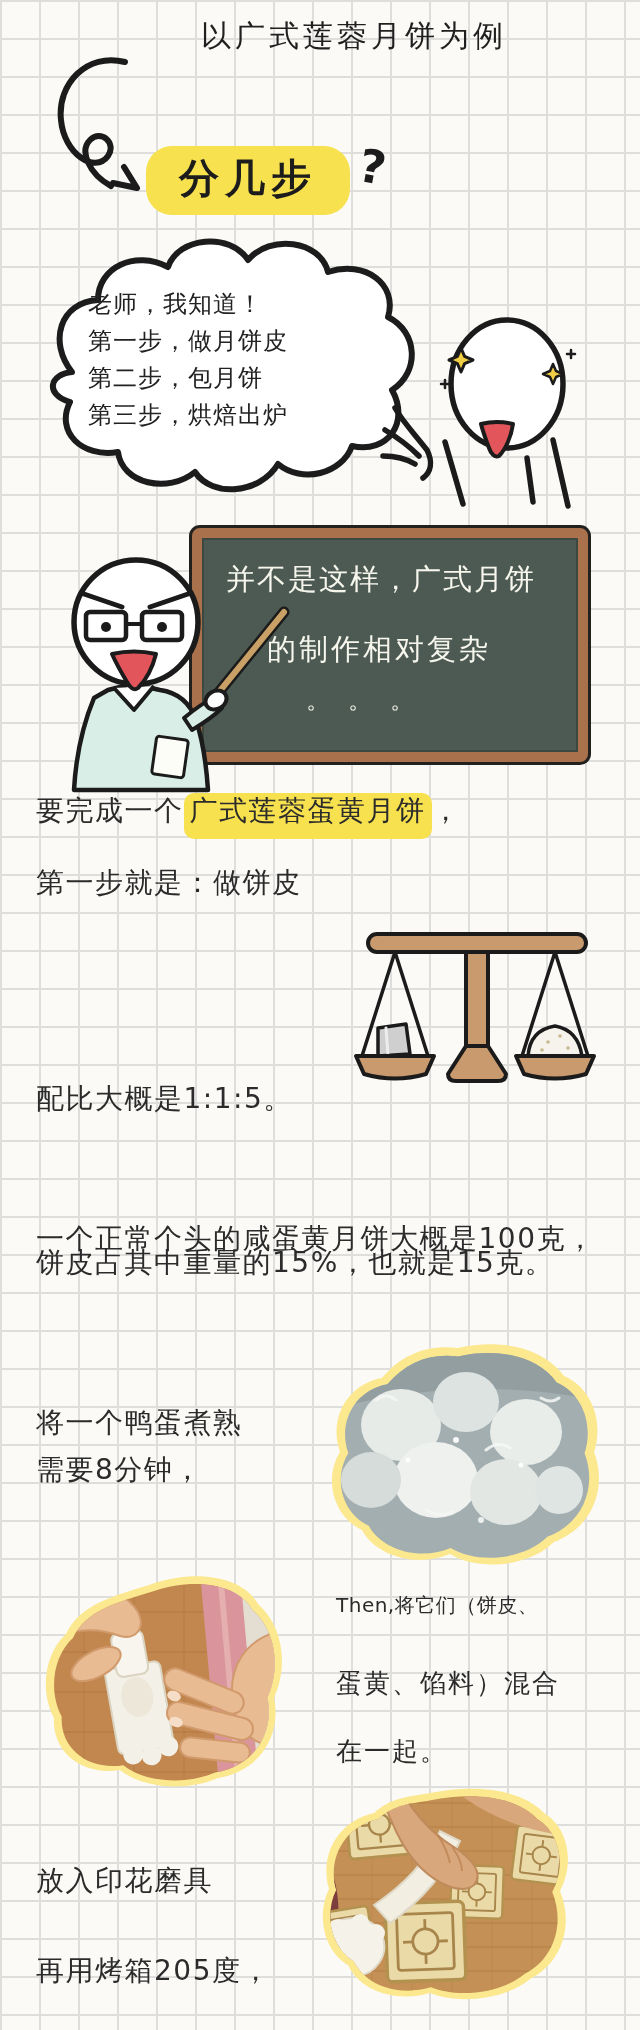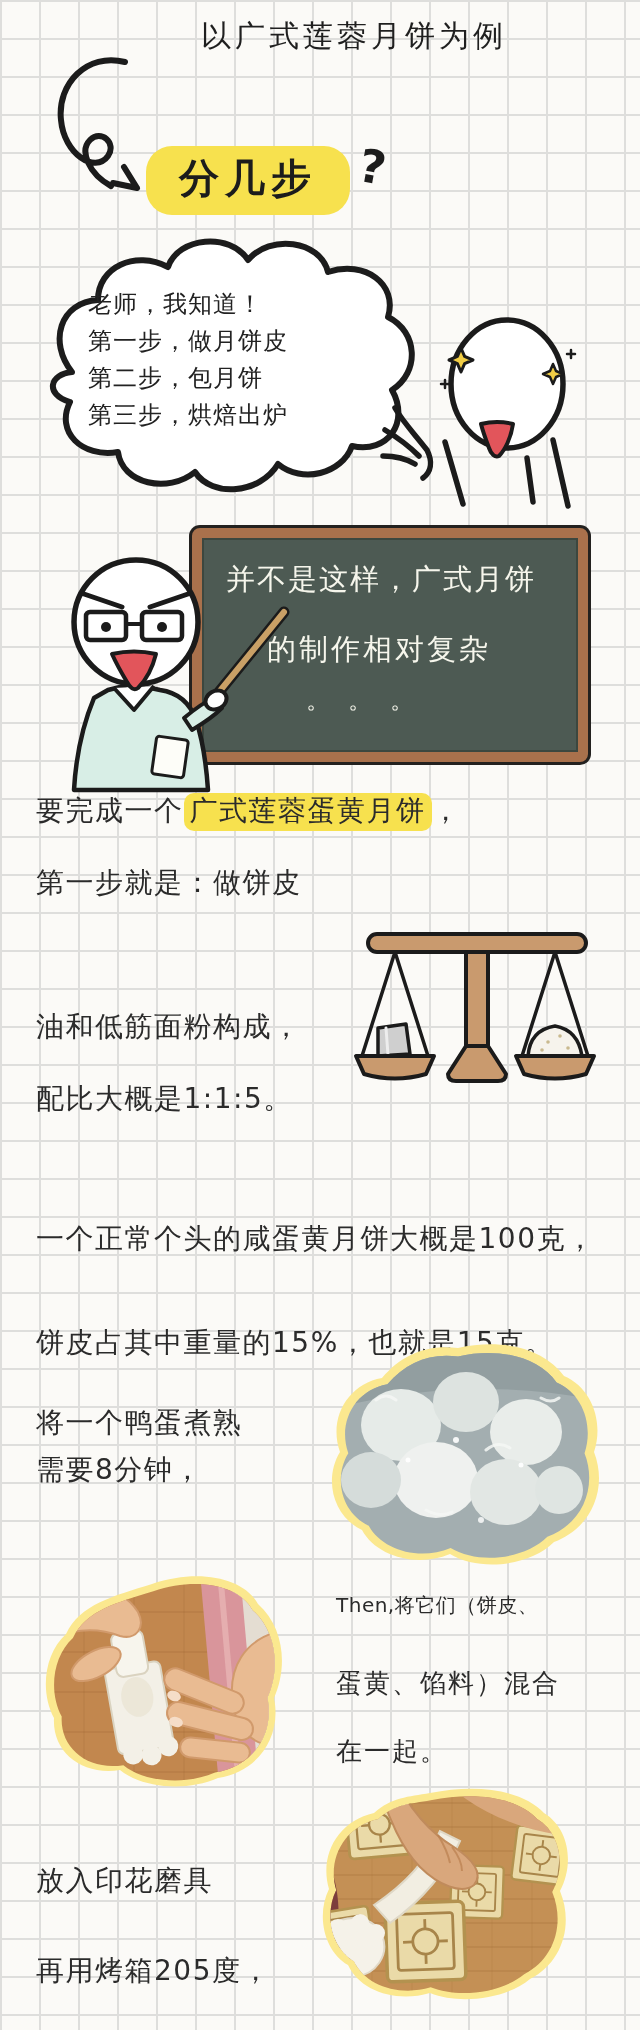--- a/index.html
+++ b/index.html
@@ -21,21 +21,21 @@
   .cloud-text{position:absolute;left:88px;top:286px;font-size:24px;line-height:37px;letter-spacing:1px;color:#222;}
   .blackboard{
     position:absolute;left:192px;top:528px;width:376px;height:214px;
     background:#4D5A53;border:10px solid #A9714C;border-radius:8px;
     box-shadow:0 0 0 3px #23211f, inset 0 0 0 2px #3c473f;
   }
   .bb-line{position:absolute;white-space:nowrap;color:#F6F6EC;}
   .bb1{left:24px;top:22px;font-size:29px;letter-spacing:2px;}
   .bb2{left:58px;top:92px;font-size:29px;letter-spacing:3px;margin-left:7px;}
   .bb3{left:104px;top:146px;font-size:24px;letter-spacing:18px;}
-  mark.hl{background:#F7E14E;color:inherit;border-radius:10px;padding:1px 6px 4px;}
+  mark.hl{background:#F7E14E;color:inherit;border-radius:10px;padding:1px 6px 12px;}
   svg{display:block;}
 </style>
 </head>
 <body>
 
 <div class="page">
 
   <div class="title">以广式莲蓉月饼为例</div>
 
   <svg class="abs" style="left:45px;top:56px;" width="100" height="135" viewBox="0 0 100 135">
@@ -95,41 +95,40 @@
       <circle cx="50" cy="77" r="5" fill="#1b1b1b"></circle>
       <circle cx="106" cy="77" r="5" fill="#1b1b1b"></circle>
     </g>
     <path d="M 56 104 Q 78 99 100 104 C 96 120 88 132 82 138 C 78 141 74 138 71 132 C 65 122 60 113 56 104 Z" fill="#E2555B" stroke="#1b1b1b" stroke-width="4" stroke-linejoin="round"></path>
   </svg>
 
   <div class="txt" style="left:36px;top:792px;">
     <span>要完成一个</span><mark class="hl">广式莲蓉蛋黄月饼</mark><span>，</span>
   </div>
   <div class="txt" style="left:36px;top:864px;">第一步就是：做饼皮</div>
-  <div class="txt" style="left:36px;top:1008px;">油和低筋面粉构成，</div>
   <div class="txt" style="left:36px;top:1080px;">配比大概是1:1:5。</div>
 
   <svg class="abs" style="left:348px;top:916px;" width="250" height="175" viewBox="0 0 250 175">
     <path d="M 47 36 L 14 140 M 47 36 L 80 140 M 207 36 L 174 140 M 207 36 L 240 140" fill="none" stroke="#1b1b1b" stroke-width="3.5" stroke-linecap="round"></path>
     <rect x="118" y="32" width="22" height="106" fill="#C99A6E" stroke="#1b1b1b" stroke-width="4"></rect>
     <path d="M 100 158 L 118 130 L 140 130 L 158 158 Q 158 165 150 165 L 108 165 Q 100 165 100 158 Z" fill="#C99A6E" stroke="#1b1b1b" stroke-width="4" stroke-linejoin="round"></path>
     <rect x="20" y="18" width="218" height="18" rx="9" fill="#C99A6E" stroke="#1b1b1b" stroke-width="4"></rect>
     <path d="M 30 112 L 58 108 L 62 138 L 30 140 Z" fill="#CFCFCF" stroke="#1b1b1b" stroke-width="3.5" stroke-linejoin="round"></path>
     <path d="M 38 112 L 40 139" stroke="#EDEDED" stroke-width="3" stroke-linecap="round"></path>
     <path d="M 180 140 Q 182 114 207 110 Q 230 114 234 140 Z" fill="#F6F3EC" stroke="#1b1b1b" stroke-width="3.5" stroke-linejoin="round"></path>
     <circle cx="200" cy="126" r="1.8" fill="#C9B98F"></circle>
       <circle cx="212" cy="120" r="1.8" fill="#C9B98F"></circle>
     <circle cx="220" cy="132" r="1.8" fill="#C9B98F"></circle>
       <circle cx="194" cy="134" r="1.8" fill="#C9B98F"></circle>
     <path d="M 8 140 L 86 140 L 78 158 Q 47 167 16 158 Z" fill="#C99A6E" stroke="#1b1b1b" stroke-width="4" stroke-linejoin="round"></path>
     <path d="M 168 140 L 246 140 L 238 158 Q 207 167 176 158 Z" fill="#C99A6E" stroke="#1b1b1b" stroke-width="4" stroke-linejoin="round"></path>
   </svg>
 
   <div class="txt" style="left:36px;top:1220px;">一个正常个头的咸蛋黄月饼大概是100克，</div>
-  <div class="txt" style="left:36px;top:1324px;">饼皮占其中重量的15%，也就是15克。</div>
+  <div class="txt" style="left:36px;top:1244px;">饼皮占其中重量的15%，也就是15克。</div>
 
   <div class="txt" style="left:36px;top:1404px;">将一个鸭蛋煮熟</div>
   <div class="txt" style="left:36px;top:1451px;">需要8分钟，</div>
 
   <svg class="abs" style="left:316px;top:1340px;" width="290" height="230" viewBox="0 0 290 230">
     <defs>
       <clipPath id="eggclip">
         <path transform="translate(10,9) scale(0.93)" d="M 142 8 C 185 -2 228 8 248 36 C 276 48 288 82 278 112 C 292 148 276 188 238 202 C 214 226 164 232 134 214 C 100 228 60 216 46 190 C 16 176 8 138 24 112 C 12 78 32 44 66 38 C 86 14 112 4 142 8 Z"></path>
       </clipPath>
     </defs>

